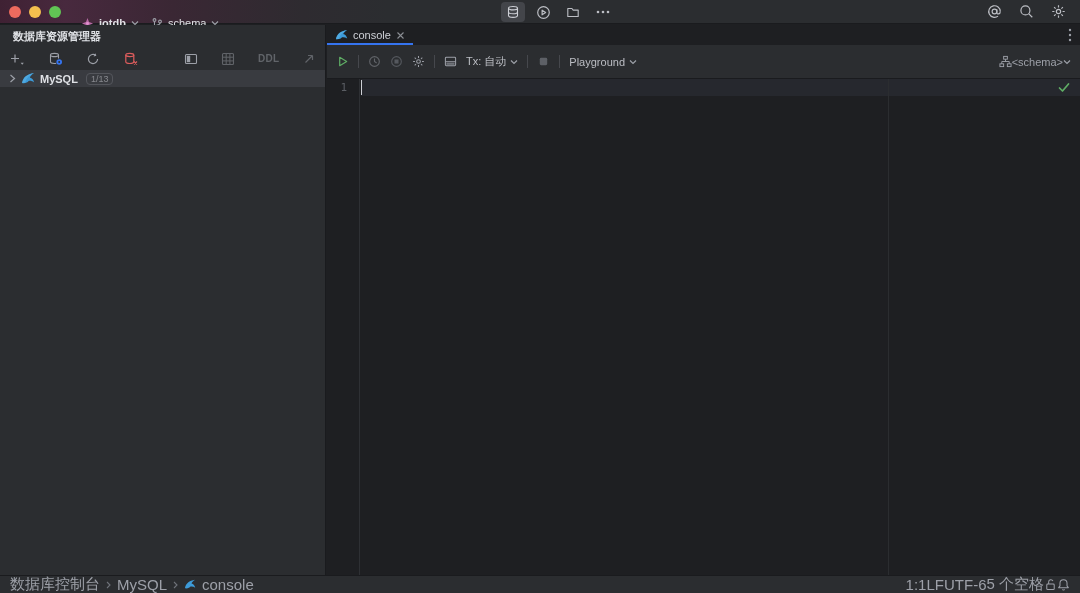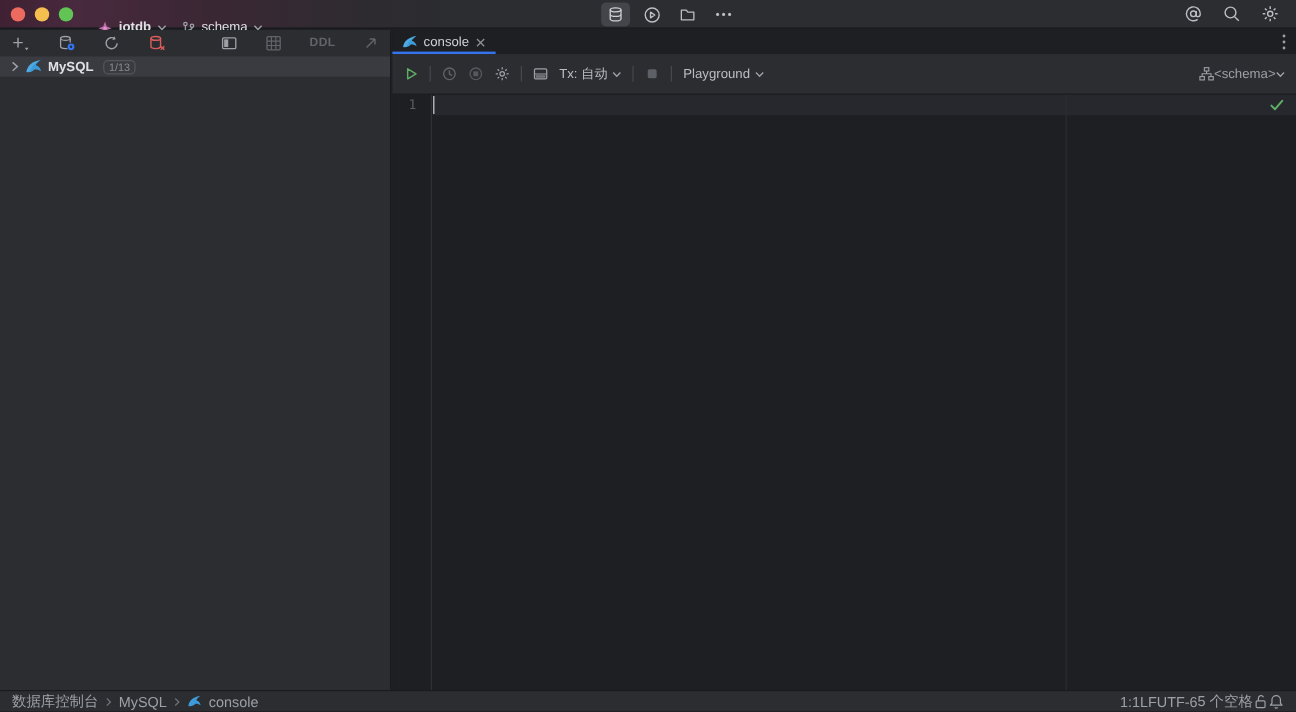--- a/index.html
+++ b/index.html
@@ -60,21 +60,21 @@
   .line-no { position:absolute; top:2px; right:12px; font-family:"DejaVu Sans Mono", monospace; font-size:11px; color:#5a5d63; }
   .caret-line { position:absolute; left:34px; right:0; top:0; height:17px; background:#26282e; }
   .caret { position:absolute; left:34px; top:1px; width:1px; height:15px; background:#ced0d6; }
   .margin-guide { position:absolute; left:561px; top:0; bottom:0; width:1px; background:#2b2d30; }
   .inspect-ok { position:absolute; right:10px; top:3px; }
 
   
   .status-bar {
     position:absolute; left:0; right:0; bottom:0; height:18px;
     background:#2b2d30; border-top:1px solid #1a1b1e;
-    display:flex; align-items:center; padding:0 10px; font-size:12px; color:#9da0a8;
+    display:flex; align-items:center; padding:0 10px; font-size:15px; color:#9da0a8;
   }
   .crumbs { display:flex; align-items:center; gap:6px; }
   .crumb { cursor:default; }
   .status-right { margin-left:auto; display:flex; align-items:center; }
   .status-item { cursor:default; }
 </style>
 </head>
 <body>
 
 <div class="titlebar">
@@ -176,20 +176,21 @@
             <g stroke="#bcbec4" stroke-width="1.1">
               <path d="M7 1.2v2M7 10.8v2M1.2 7h2M10.8 7h2M2.9 2.9l1.4 1.4M9.7 9.7l1.4 1.4M11.1 2.9L9.7 4.3M4.3 9.7l-1.4 1.4"></path>
             </g>
           </svg>
       </span>
     </div>
   </div>
 </div>
 
 <div class="left-panel">
+  <div class="panel-header">数据库资源管理器</div>
 
   <div class="panel-toolbar">
     <span>
       <svg width="16" height="14" viewBox="0 0 16 14">
           <path d="M6 2.5v8M2 6.5h8" stroke="#9da0a8" stroke-width="1.2"></path>
           <path d="M11.5 10.5h4l-2 2.5z" fill="#9da0a8" transform="scale(.8) translate(3,3)"></path>
         </svg>
     </span>
     <span>
       <svg width="15" height="14" viewBox="0 0 15 14">

